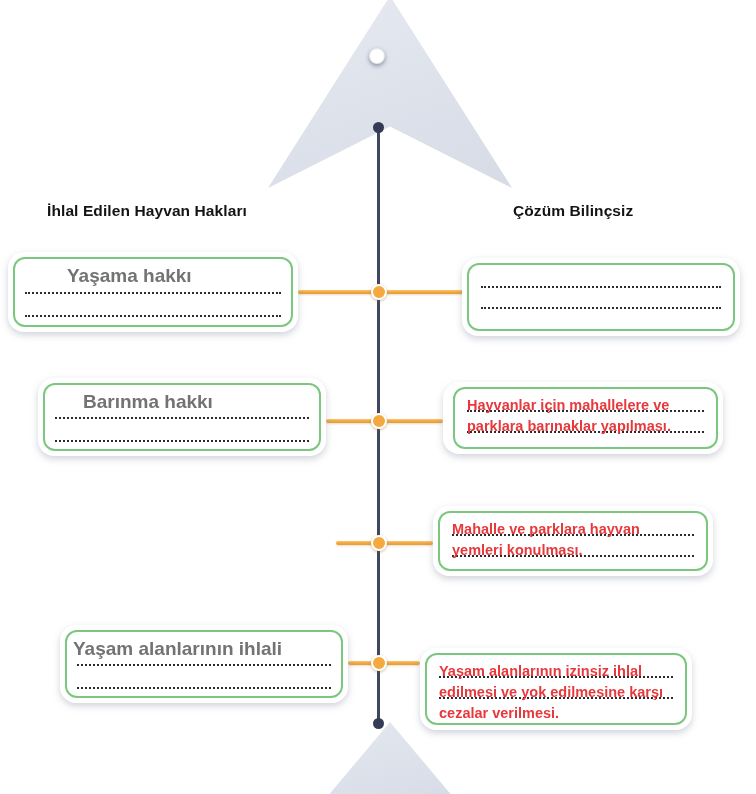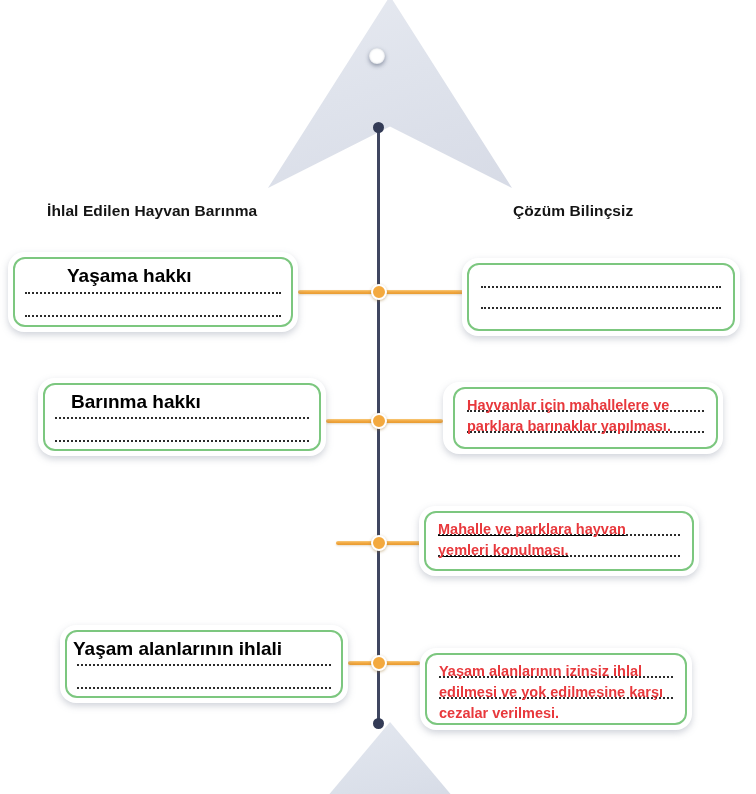--- a/index.html
+++ b/index.html
@@ -111,21 +111,21 @@
   
   .rule{
     position:absolute;
     left:10px;right:10px;
     border-bottom:2px dotted #2b2b2b;
     height:0;
   }
 
   .left-text{
     position:absolute;
-    color:#000000;
+    color:#737373;
     font-weight:bold;
     font-size:19px;
     line-height:1.15;
     white-space:pre-line;
   }
 
   .right-text{
     color:#e8383c;
     font-weight:bold;
     font-size:14.5px;
@@ -139,39 +139,39 @@
     left:12px;right:12px;top:0;bottom:0;
     z-index:1;
   }
 
   
   .r1.left-card{left:8px;top:252px;width:290px;height:80px;}
   .r1.right-card{left:462px;top:258px;width:278px;height:78px;}
   .r2.left-card{left:38px;top:378px;width:288px;height:78px;}
   .r2.right-card{left:443px;top:382px;width:280px;height:72px;padding-left:10px;}
   .r3.left-card{left:48px;top:503px;width:288px;height:78px;}
-  .r3.right-card{left:419px;top:506px;width:280px;height:70px;text-decoration:underline;}
+  .r3.right-card{left:433px;top:506px;width:280px;height:70px;}
   .r4.left-card{left:60px;top:625px;width:288px;height:78px;}
   .r4.right-card{left:420px;top:648px;width:272px;height:82px;}
 </style>
 </head>
 <body>
 
 <div id="stage">
 
   <div class="fish-head"></div>
   <div class="fish-eye"></div>
 
   <div class="spine"></div>
   <div class="spine-dot top"></div>
   <div class="spine-dot bottom"></div>
 
   <div class="fish-tail"></div>
 
-  <div class="col-header left">İhlal Edilen Hayvan Barınma</div>
+  <div class="col-header left">İhlal Edilen Hayvan Hakları</div>
   <div class="col-header right">Çözüm Bilinçsiz</div>
 
   <div class="connector" style="left:298px;top:290px;width:80px;"></div>
   <div class="connector" style="left:378px;top:290px;width:86px;"></div>
   <div class="node-dot" style="top:284px;"></div>
 
   <div class="card r1 left-card">
     <div class="card-inner">
       <div class="rule" style="top:33px;"></div>
       <div class="rule" style="top:56px;"></div>
@@ -189,21 +189,21 @@
   </div>
 
   <div class="connector" style="left:326px;top:419px;width:52px;"></div>
   <div class="connector" style="left:378px;top:419px;width:65px;"></div>
   <div class="node-dot" style="top:413px;"></div>
 
   <div class="card r2 left-card">
     <div class="card-inner">
       <div class="rule" style="top:32px;"></div>
       <div class="rule" style="top:55px;"></div>
-      <div class="left-text" style="left:26px;top:6px;">Barınma hakkı</div>
+      <div class="left-text" style="left:38px;top:6px;">Barınma hakkı</div>
     </div>
   </div>
 
   <div class="card r2 right-card">
     <div class="card-inner">
       <div class="right-rules">
         <div class="rule" style="top:21px;left:0;right:0;"></div>
         <div class="rule" style="top:42px;left:0;right:0;"></div>
       </div>
       <p class="right-text">Hayvanlar için mahallelere ve parklara barınaklar yapılması.</p>

